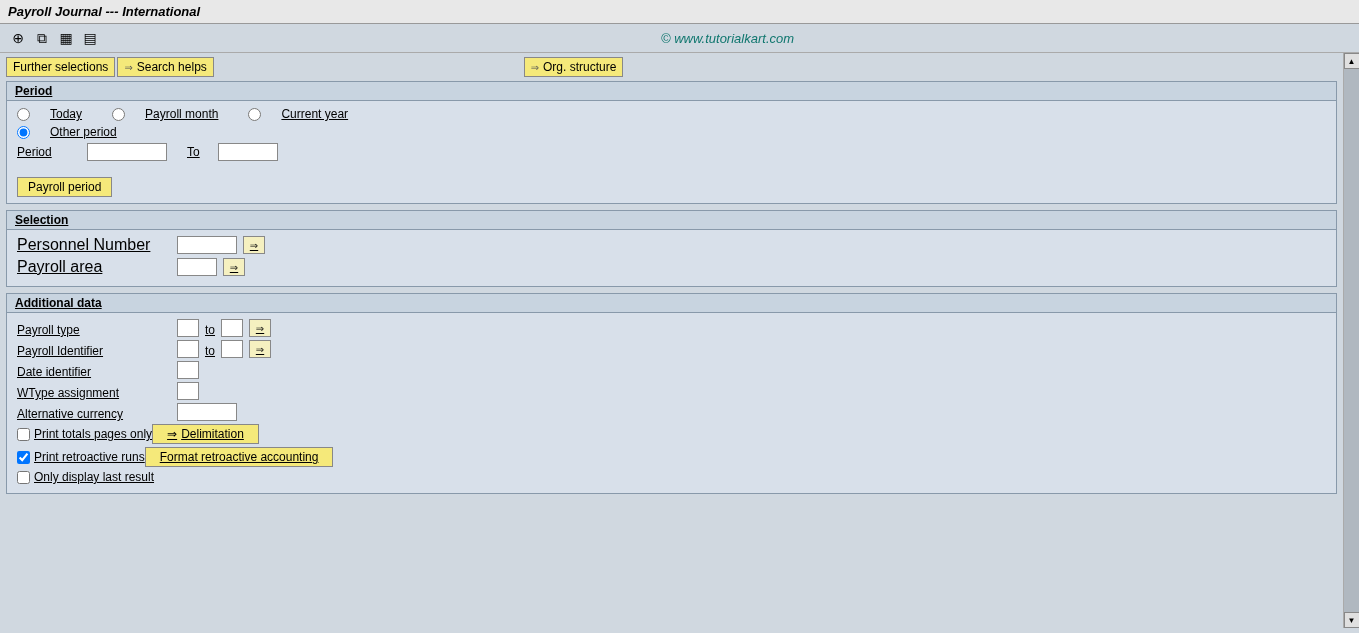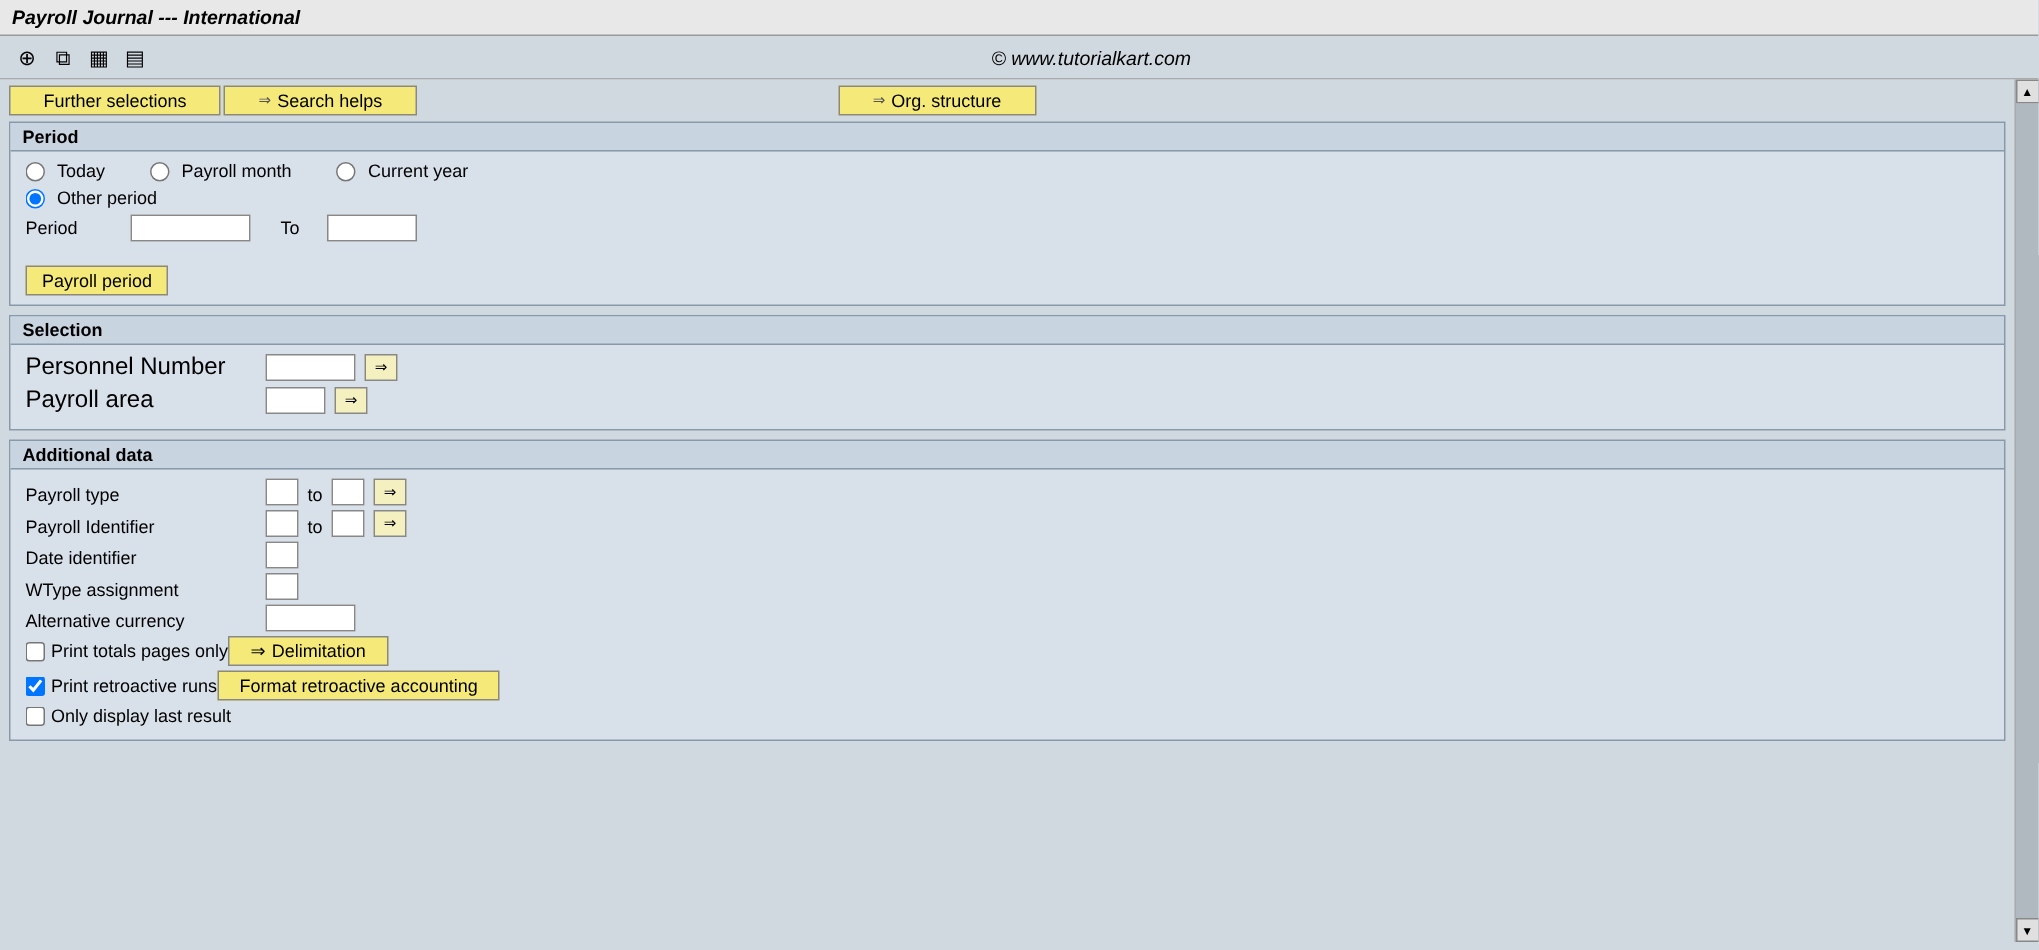--- a/index.html
+++ b/index.html
@@ -33,21 +33,21 @@
       height: 20px;
       display: inline-flex;
       align-items: center;
       justify-content: center;
       cursor: pointer;
       font-size: 14px;
     }
     .toolbar-watermark {
       flex: 1;
       text-align: center;
-      color: #000000;
+      color: #0f766e;
       font-size: 13px;
       font-style: italic;
     }
     .main-content {
       display: flex;
       height: calc(633px - 58px);
     }
     .content-area {
       flex: 1;
       padding: 4px 6px;
@@ -82,40 +82,41 @@
     
     .tab-row {
       display: flex;
       align-items: center;
       margin-bottom: 4px;
       gap: 2px;
     }
     .tab-btn {
       background: #f5e97a;
       border: 1px solid #888;
-      padding: 2px 22px;
+      padding: 2px 6px;
       cursor: pointer;
       font-size: 12px;
       display: flex;
       align-items: center;
       gap: 4px;
     }
     .tab-btn .arrow-icon {
       color: #555;
       font-size: 10px;
     }
     .tab-spacer {
       flex: 0.3;
     }
 
     
     .section {
       background: #d8e0ea;
       border: 1px solid #8899aa;
       margin-bottom: 6px;
+      text-decoration: underline;
     }
     .section-header {
       background: #c8d4e0;
       border-bottom: 1px solid #8899aa;
       padding: 2px 8px;
       font-weight: bold;
       font-size: 12px;
     }
     .section-body {
       padding: 6px 10px;
@@ -124,21 +125,21 @@
     
     .period-row {
       display: flex;
       align-items: center;
       gap: 30px;
       margin-bottom: 4px;
     }
     .radio-label {
       display: flex;
       align-items: center;
-      gap: 8px;
+      gap: 20px;
       cursor: pointer;
     }
     .period-field-row {
       display: flex;
       align-items: center;
       gap: 10px;
       margin-bottom: 4px;
     }
     .period-field-label {
       width: 60px;

